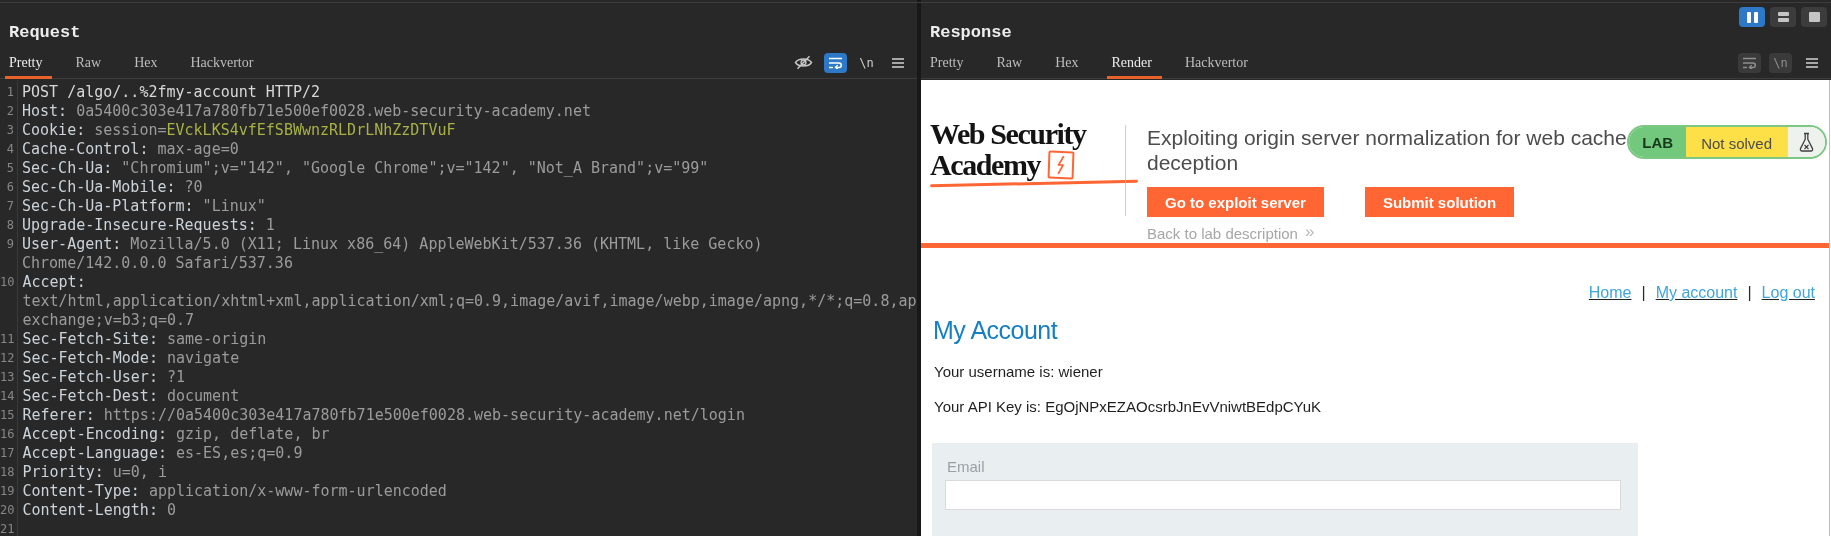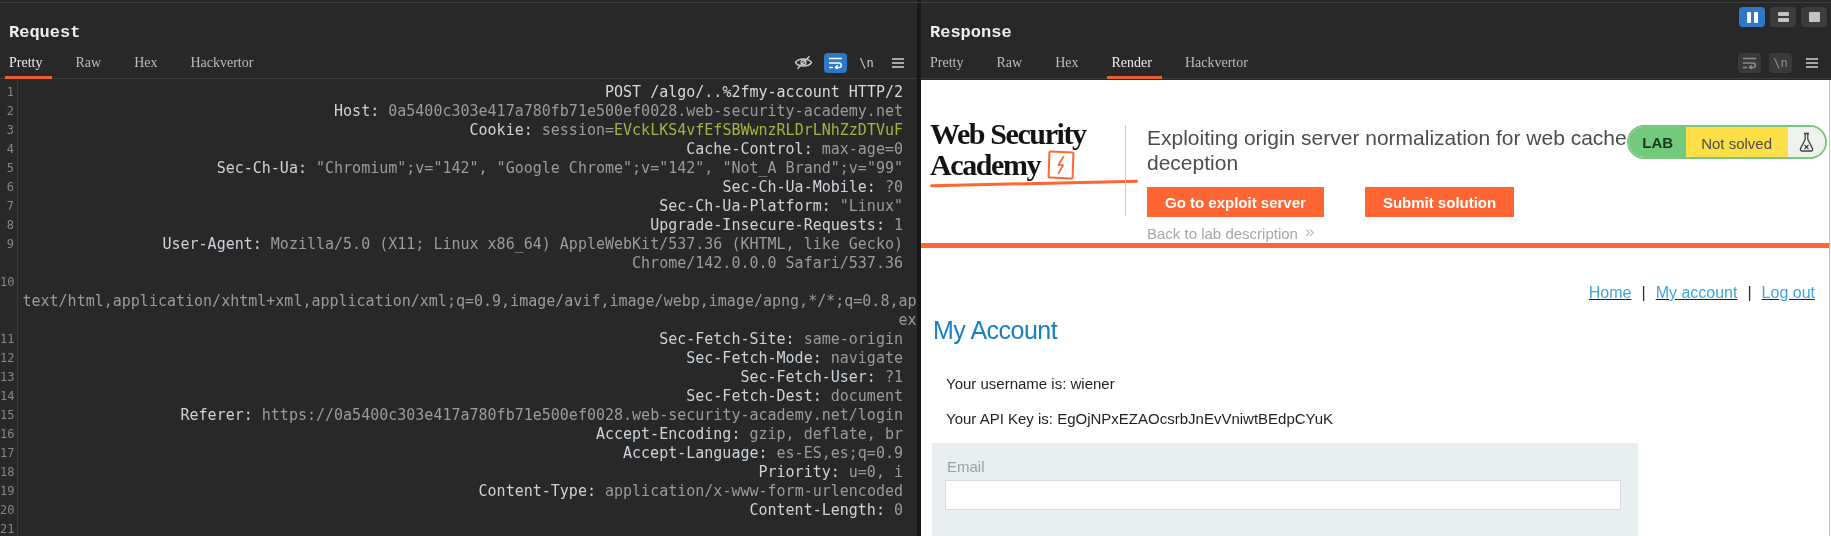--- a/index.html
+++ b/index.html
@@ -41,21 +41,21 @@
   .icon-btn.off { background:#3a3a3a; color:#8f8f8f; }
   .icon-btn.off svg path, .icon-btn.off svg line { stroke:#8f8f8f; }
 
   
   .editor { position:absolute; top:80px; left:0; right:0; bottom:0; padding-top:3px;
             font-family:"DejaVu Sans Mono",monospace; font-size:15px; line-height:19px; cursor:text; }
   .editor::before { content:""; position:absolute; left:17px; top:0; bottom:0; width:1px; background:#3a3a3a; }
   .cline { display:flex; align-items:flex-start; }
   .ln { flex:0 0 17px; text-align:right; padding-right:3px; color:#878787; font-size:12px; line-height:19px; }
   .ctext { flex:1; padding-left:5px; padding-right:14px; white-space:pre-wrap; overflow-wrap:break-word;
-           color:var(--code_value); min-height:19px;text-align:right; }
+           color:var(--code_value); min-height:19px; }
   .ctext .h { color:var(--code_header_name); }
   .ctext .m { color:#d8d8d8; }
   .ctext .v { color:var(--code_value); }
   .ctext .t { color:var(--cookie_value_olive); }
 
   
   .render-area { position:absolute; top:80px; left:0; right:0; bottom:0; background:#ffffff; color:#222; }
   .render-area::after { content:""; position:absolute; top:0; bottom:0; right:1px; width:1px; background:#bfbfbf; }
 
   .logo { position:absolute; left:9px; top:38px; width:210px; color:#131313; font-weight:bold;
@@ -85,21 +85,21 @@
   .lab-flask { width:37px; background:#edf2ed; display:flex; align-items:center; justify-content:center; }
 
   .orange-rule { position:absolute; left:0; right:2px; top:163px; height:5px; background:var(--accent_orange); }
 
   .account-nav { position:absolute; top:204px; right:16px; font-size:16px;text-decoration:underline; }
   .account-nav a { color:var(--link_blue); text-decoration:none; cursor:pointer; }
   .account-nav .sep { color:#2b2b2b; margin:0 10px; }
 
   .page-heading { position:absolute; left:12px; top:236px; margin:0; font-size:25px; font-weight:normal;
                   color:var(--heading_blue); letter-spacing:-0.5px; }
-  .acct-line { position:absolute; left:13px; margin:12px; font-size:15px; color:#1f1f1f; }
+  .acct-line { position:absolute; left:13px; margin:0; font-size:15px; color:#1f1f1f; }
   .acct-line.u { top:283px; }
   .acct-line.k { top:318px; }
 
   .email-form { position:absolute; left:11px; top:363px; width:706px; height:173px; background:var(--form_bg); }
   .email-form label { position:absolute; left:15px; top:15px; font-size:15px; color:#9aa0a6; }
   .email-form input { position:absolute; left:13px; top:37px; width:676px; height:30px; border:1px solid #dadada;
                       background:#ffffff; font-size:14px; padding:0 8px; font-family:inherit; }
 </style>
 </head>
 <body>

